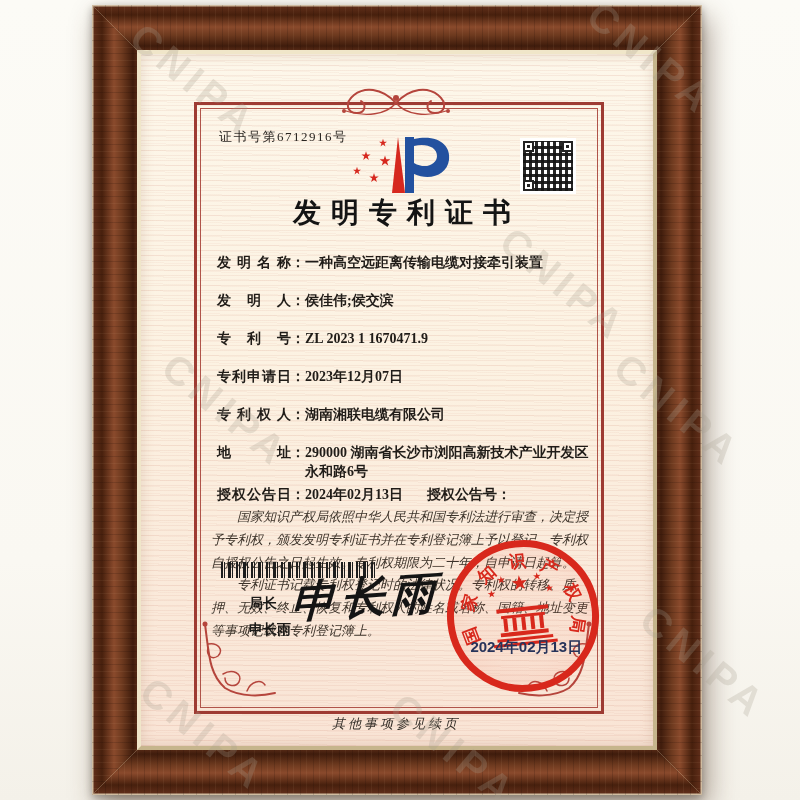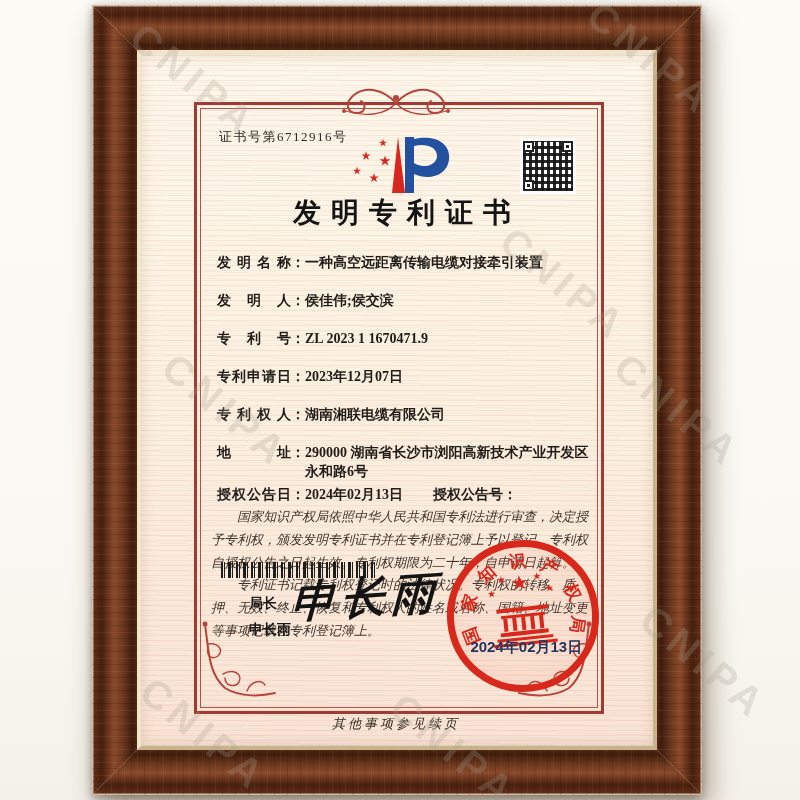--- a/index.html
+++ b/index.html
@@ -52,21 +52,21 @@
   .title{position:absolute;left:53px;top:140px;width:404px;text-align:center;
     font-size:28px;font-weight:700;letter-spacing:10px;color:#141414;text-indent:10px;padding-left:6px;}
   
   .rows{position:absolute;left:76px;top:200px;width:372px;font-size:14px;color:#201c18;}
   .row{position:absolute;left:0;width:100%;display:flex;align-items:flex-start;}
   .lbl{display:inline-block;width:74px;text-align:justify;text-align-last:justify;flex:0 0 74px;font-weight:600;}
   .colon{flex:0 0 auto;font-weight:600;}
   .val{flex:1 1 auto;font-weight:600;line-height:1.35;}
   .grant{display:flex;gap:0;}
   .grant .pair{display:flex;}
-  .grant .pair2{margin-left:30px;}
+  .grant .pair2{margin-left:24px;}
   
   .paras{position:absolute;left:70px;top:452px;width:378px;font-size:13px;line-height:1.75;
     color:#3c332a;font-style:italic;}
   .paras p{margin:0;text-indent:2em;}
   
   .barcode{position:absolute;left:80px;top:508px;width:154px;height:16px;
     background:repeating-linear-gradient(90deg,#1d1d1d 0 2px,transparent 2px 3px,#1d1d1d 3px 4px,transparent 4px 7px,#1d1d1d 7px 10px,transparent 10px 11px,#1d1d1d 11px 12px,transparent 12px 15px);}
   .signer{position:absolute;left:80px;top:536px;font-family:"Liberation Sans","DejaVu Sans",sans-serif;
     font-size:14px;font-weight:700;color:#1c1a18;line-height:26px;margin-left:28px;}
   .signature{position:absolute;left:150px;top:512px;width:220px;font-size:44px;font-weight:700;

